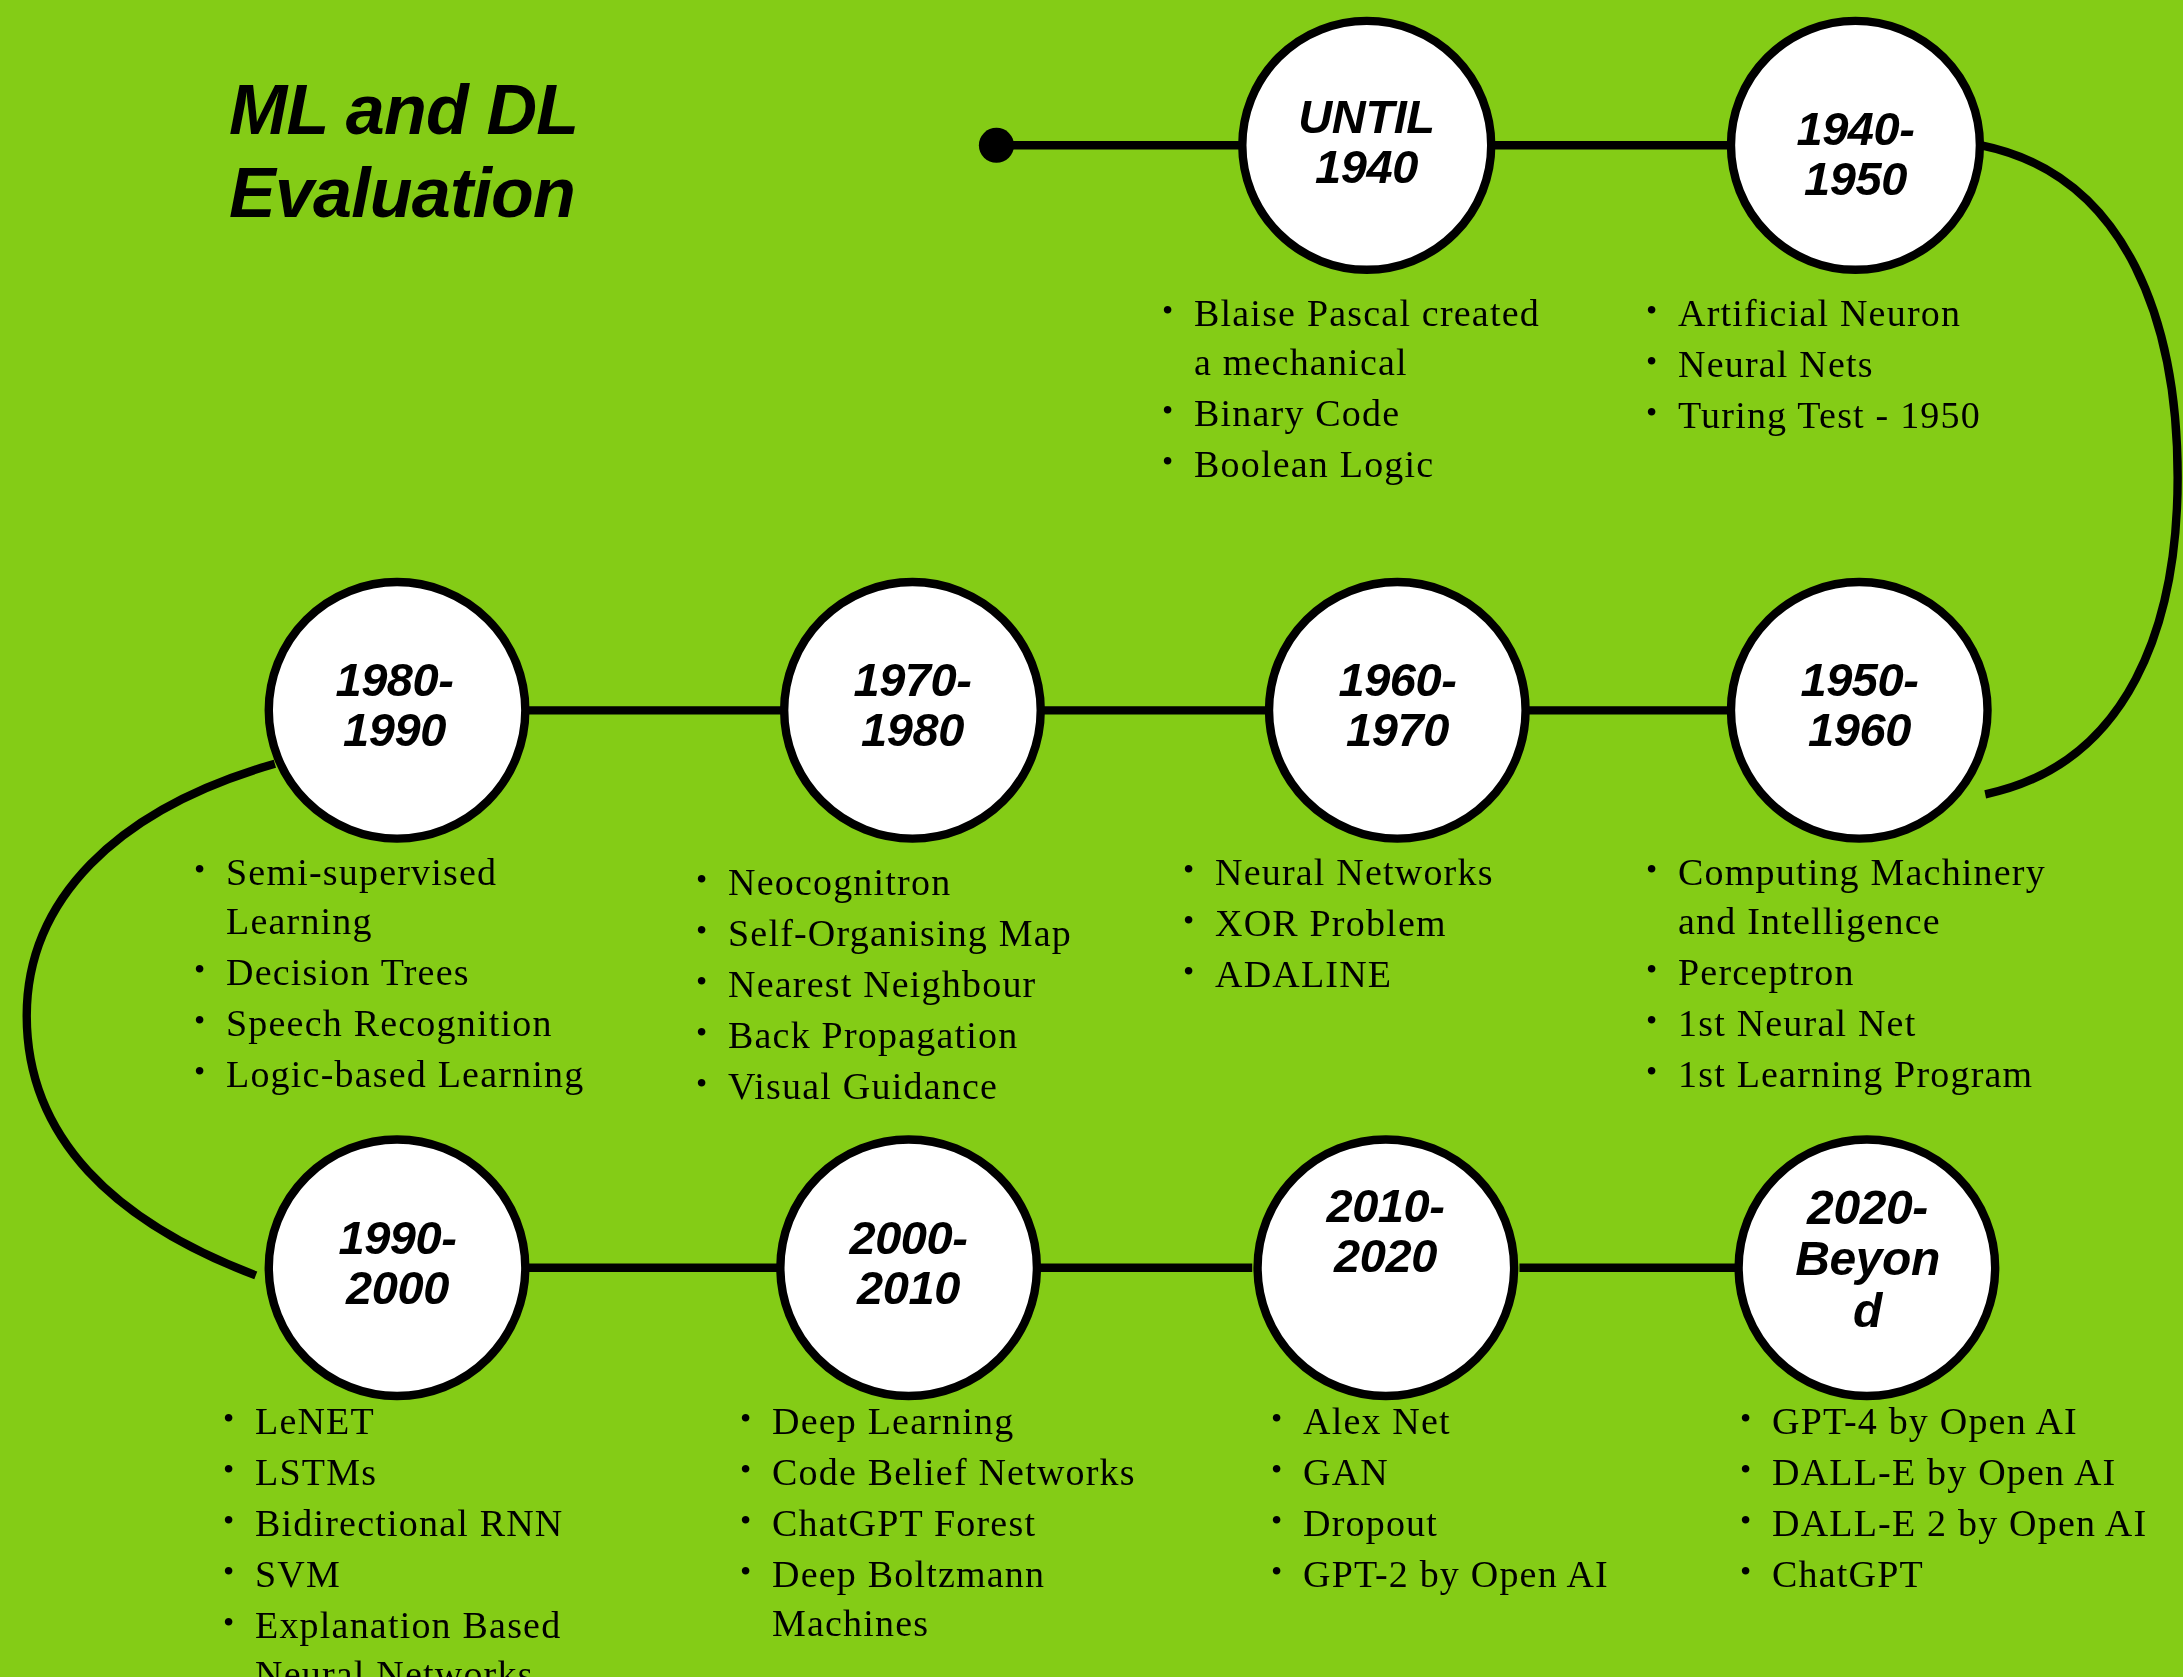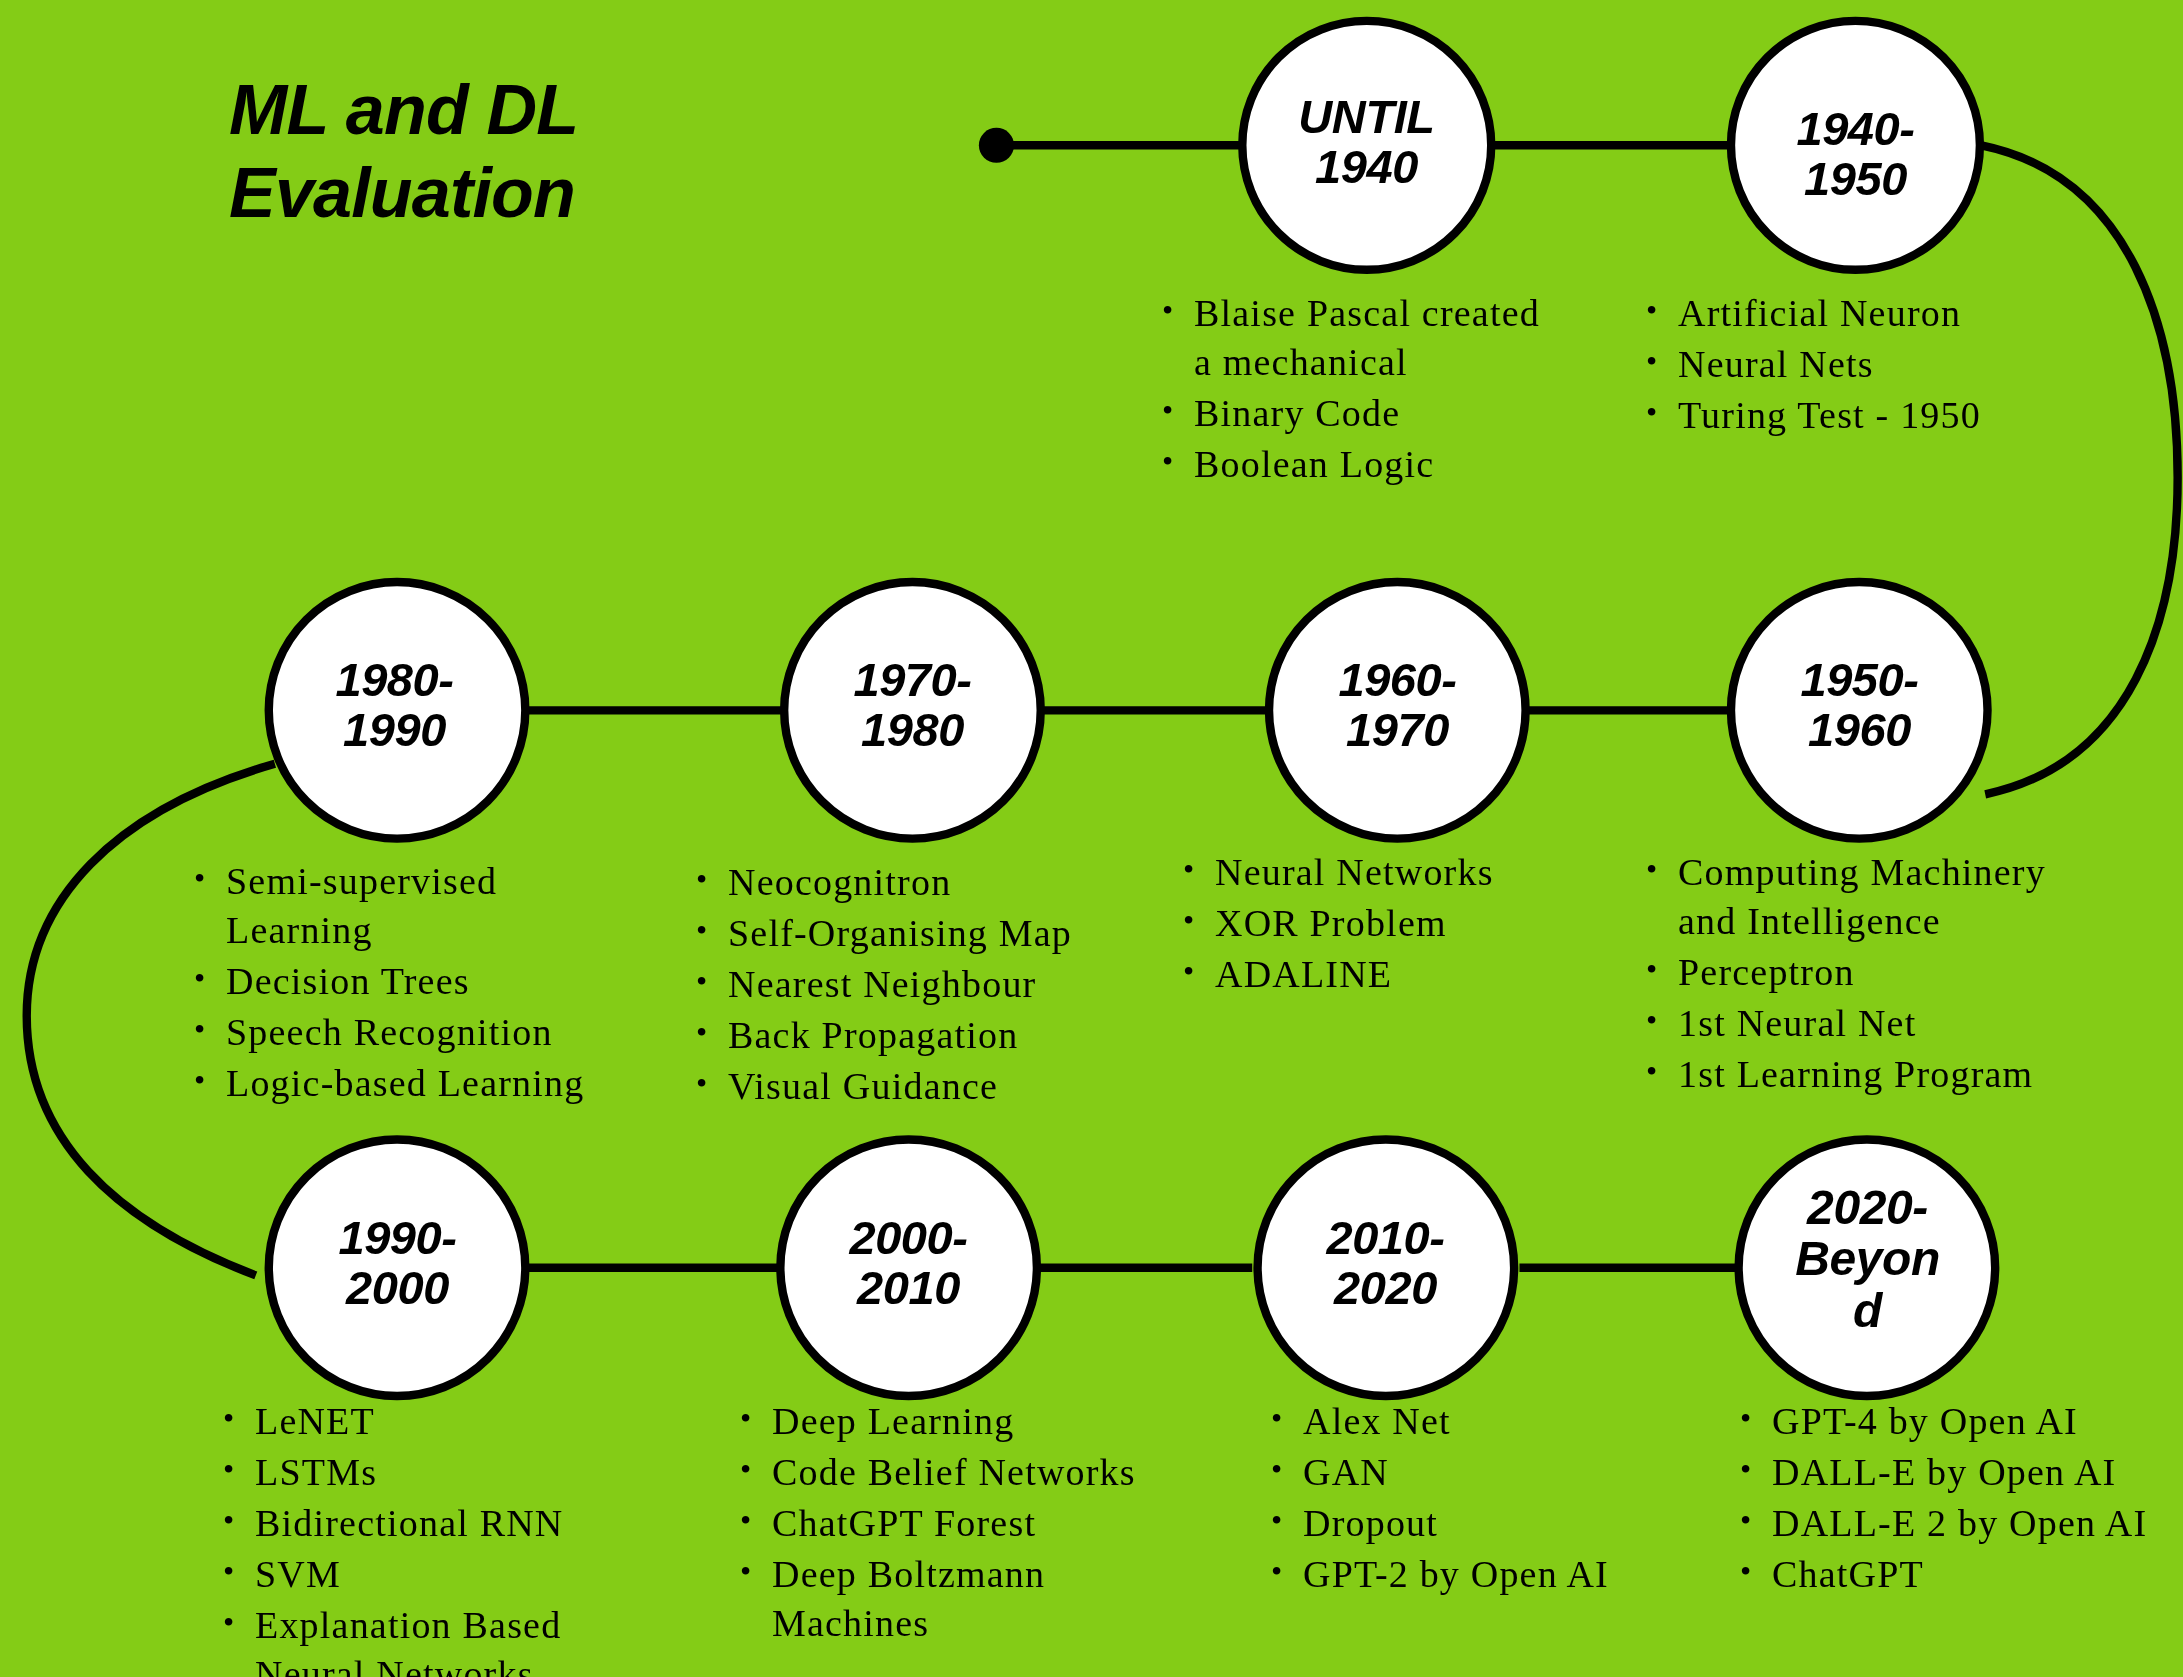--- a/index.html
+++ b/index.html
@@ -130,21 +130,21 @@
   </div>
 
   <div class="node-label" style="position:absolute;left:283px;top:1213px;width:229px;">
     <div>1990-</div>
     <div>2000</div>
   </div>
   <div class="node-label" style="position:absolute;left:794px;top:1213px;width:229px;">
     <div>2000-</div>
     <div>2010</div>
   </div>
-  <div class="node-label" style="position:absolute;left:1271px;top:1213px;width:229px;font-style:italic;">
+  <div class="node-label" style="position:absolute;left:1271px;top:1181px;width:229px;font-style:italic;">
     <div>2010-</div>
     <div>2020</div>
   </div>
   <div class="node-label small" style="position:absolute;left:1753px;top:1182px;width:229px;">
     <div>2020-</div>
     <div>Beyon</div>
     <div>d</div>
   </div>
 
   <div class="bullets" style="left:1159px;top:289px;width:428px;">
@@ -181,21 +181,21 @@
   </div>
   <div class="bullets" style="left:693px;top:848px;width:458px;margin-top:10px;">
     <ul>
         <li>Neocognitron</li>
         <li>Self-Organising Map</li>
         <li>Nearest Neighbour</li>
         <li>Back Propagation</li>
         <li>Visual Guidance</li>
       </ul>
   </div>
-  <div class="bullets" style="left:191px;top:848px;width:473px;margin-top:9px;">
+  <div class="bullets" style="left:191px;top:848px;width:473px;">
     <ul>
         <li>Semi-supervised
 Learning</li>
         <li>Decision Trees</li>
         <li>Speech Recognition</li>
         <li>Logic-based Learning</li>
       </ul>
   </div>
 
   <div class="bullets" style="left:220px;top:1397px;width:473px;">

